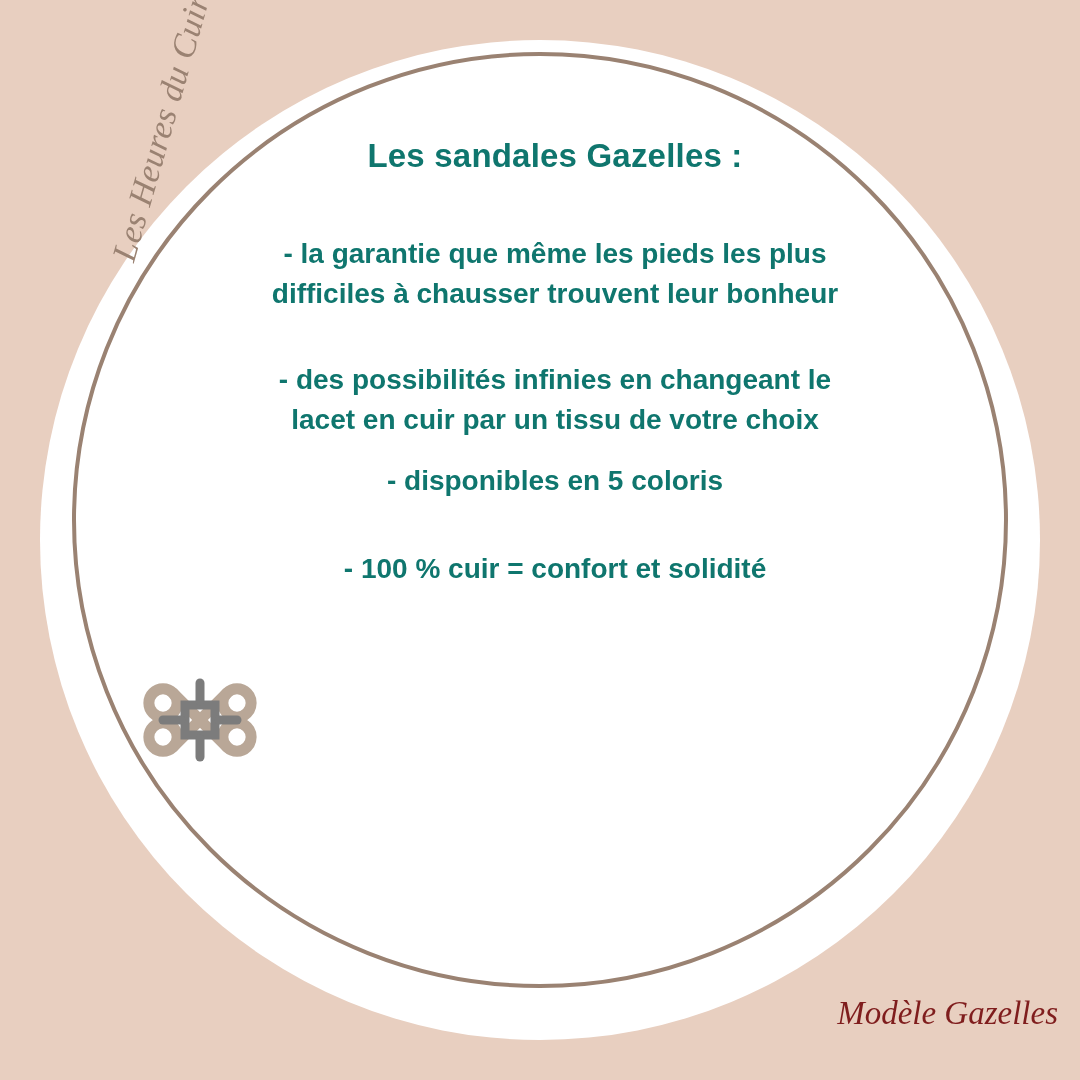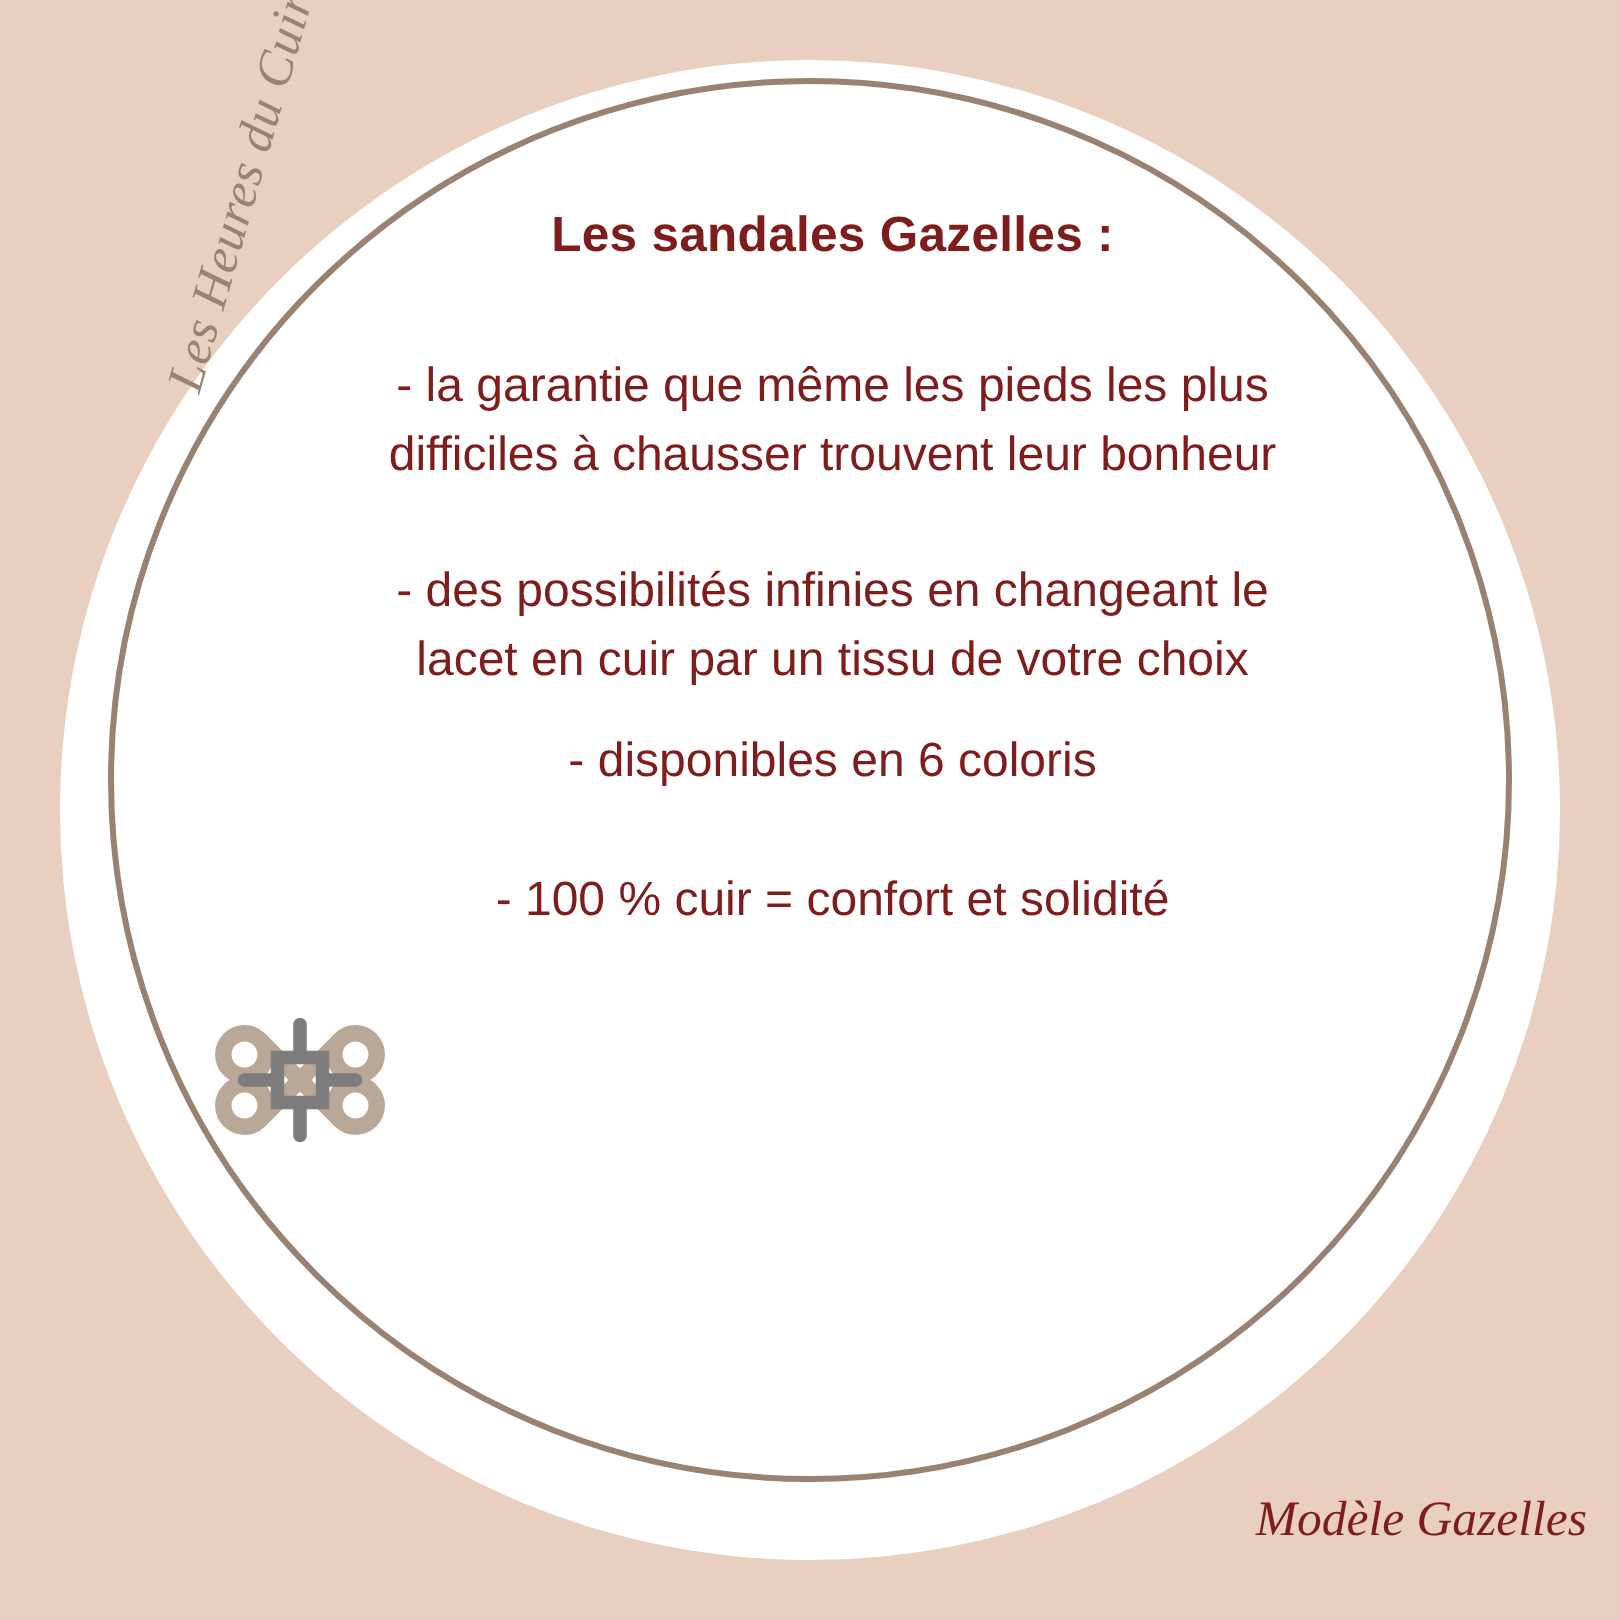--- a/index.html
+++ b/index.html
@@ -63,34 +63,34 @@
     width: 130px;
     height: 130px;
   }
   
   .content {
     position: absolute;
     left: 255px;
     top: 135px;
     width: 600px;
     text-align: center;
-    color: #7f1d1d;
+    color: #0f766e;
   }
   .headline {
     font-size: 33px;
     font-weight: bold;
     letter-spacing: 0.2px;
     margin: 0 0 58px 0;
     line-height: 1.25;
   }
   .bullet {
-    font-size: 32px;
+    font-size: 28px;
     line-height: 1.42;
     margin: 0 0 46px 0;
-    font-weight: 400;
+    font-weight: 700;
   }
   .bullet.b2 {
     margin-bottom: 22px;
   }
   .bullet.b3 {
     margin-bottom: 48px;
   }
   .bullet.b4 {
     margin-bottom: 12px;
   }
@@ -133,19 +133,19 @@
         <path d="M28 65 L46 65"></path>
         <path d="M84 65 L102 65"></path>
       </g>
     </svg>
   </div>
 
   <div class="content">
     <div class="headline">Les sandales Gazelles :</div>
     <div class="bullet b1">- la garantie que même les pieds les plus difficiles à chausser trouvent leur bonheur</div>
     <div class="bullet b2">- des possibilités infinies en changeant le lacet en cuir par un tissu de votre choix</div>
-    <div class="bullet b3">- disponibles en 6 coloris</div>
+    <div class="bullet b3">- disponibles en 5 coloris</div>
     <div class="bullet b4">- 100 % cuir = confort et solidité</div>
   </div>
 
   <div class="signature">Modèle Gazelles</div>
 
 </div>
 
 </body></html>

